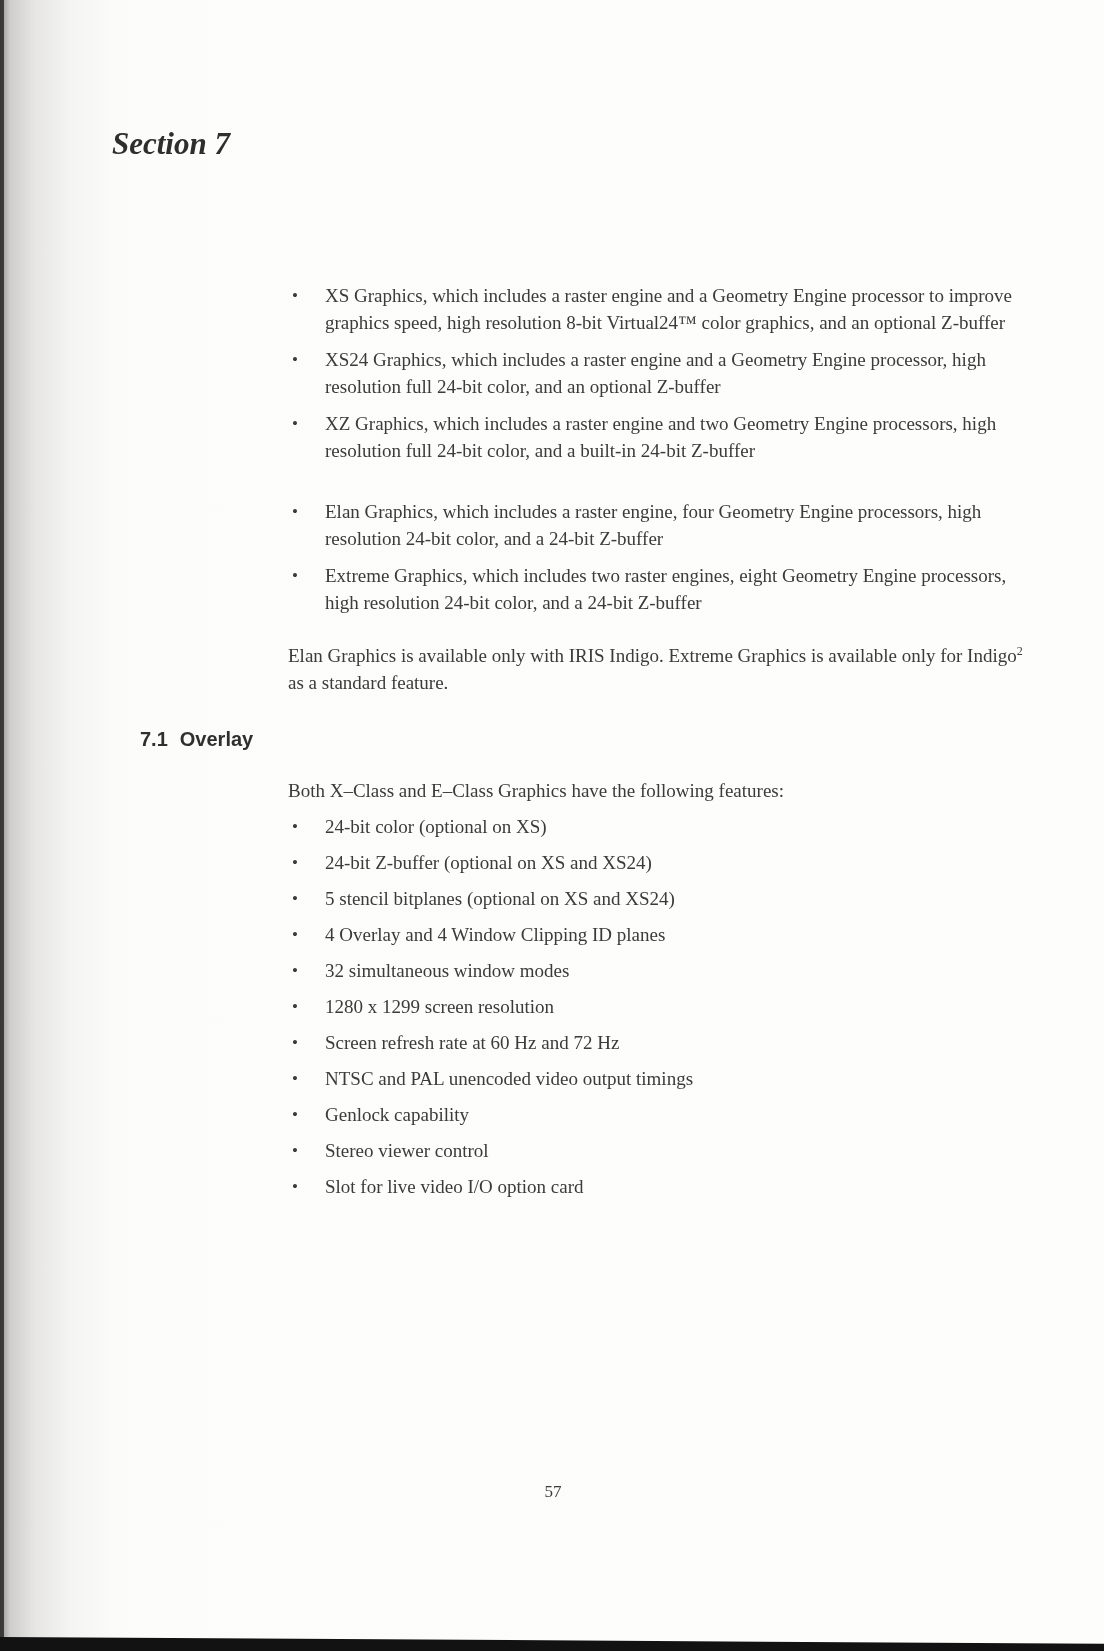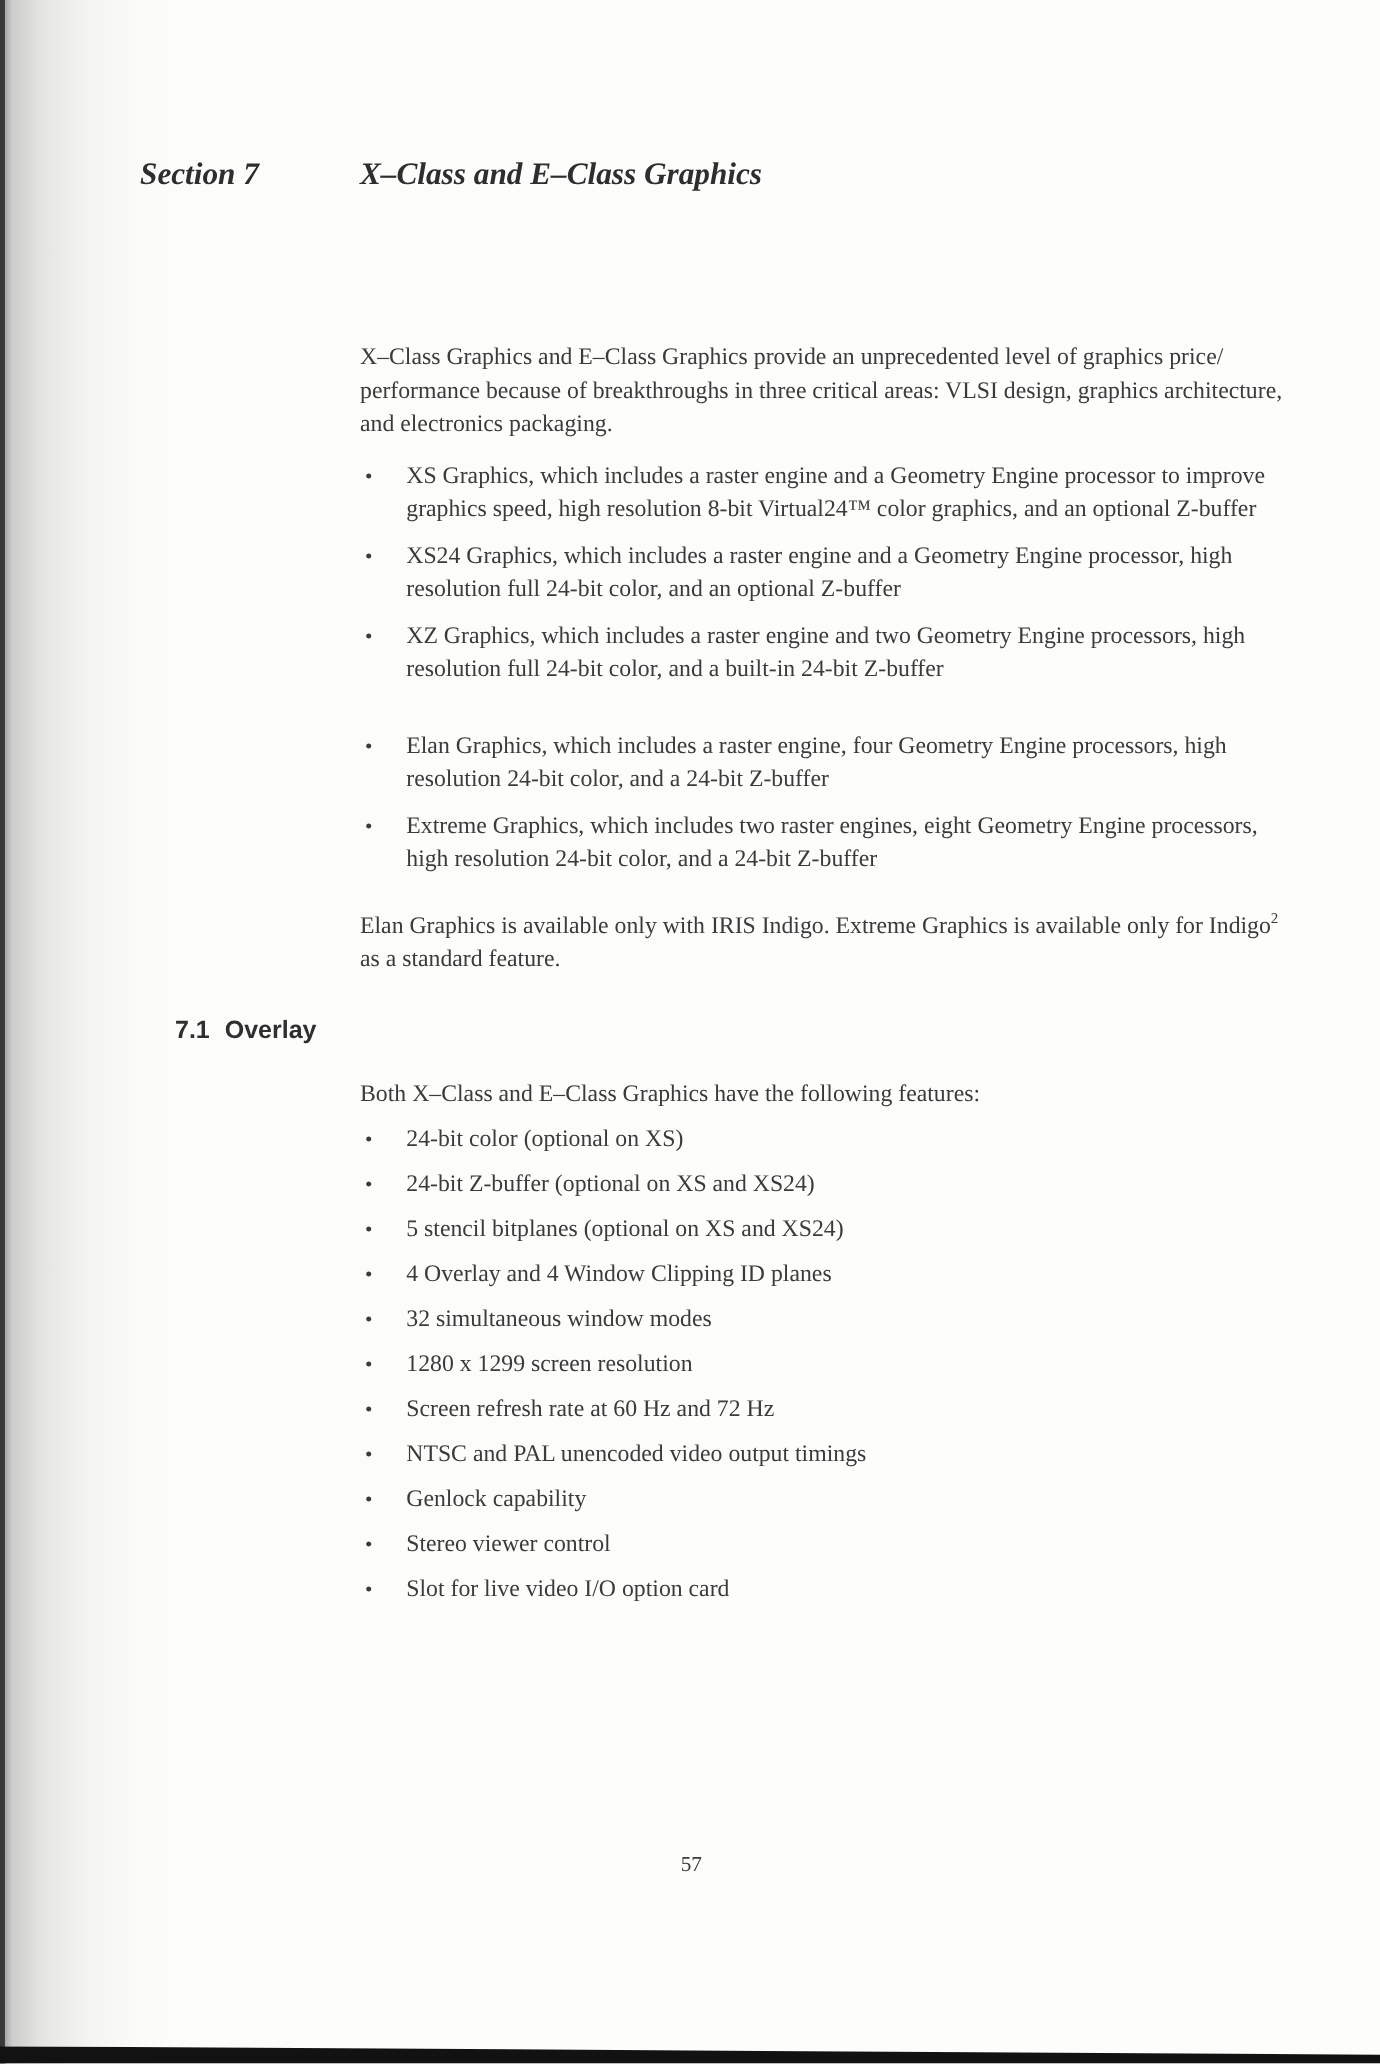--- a/index.html
+++ b/index.html
@@ -32,21 +32,21 @@
     position: absolute; left: 0; right: 0; bottom: 0; height: 14px;
     background: #121212;
     clip-path: polygon(0 0, 100% 48%, 100% 100%, 0 100%);
   }
   
   .doc-header {
     position: absolute; top: 126px; left: 112px; right: 60px;
     display: flex; align-items: baseline;
   }
   .section-label {
-    font-size: 25px; font-weight: bold; font-style: italic; color: #2e2e2e;
+    font-size: 31px; font-weight: bold; font-style: italic; color: #2e2e2e;
     width: 176px; flex: 0 0 auto; font-family: Liberation Serif, serif;
   }
   .section-title {
     font-size: 25px; font-weight: bold; font-style: italic; color: #2e2e2e;
   }
   
   .content {
     position: absolute; left: 288px; top: 272px; width: 745px;
     font-size: 19px; line-height: 27px;
   }
@@ -81,26 +81,24 @@
 </head>
 <body>
 
 <div class="scan-page">
 
   <div class="left-gutter"></div>
   <div class="left-edge-line"></div>
 
   <div class="doc-header">
     <div class="section-label">Section 7</div>
-    <div class="section-title">X–Class and E–Class Graphics</div>
   </div>
 
   <div class="content">
 
-    <p class="para">X–Class Graphics and E–Class Graphics provide an unprecedented level of graphics price/ performance because of breakthroughs in three critical areas: VLSI design, graphics architecture, and electronics packaging.</p>
 
 
     <ul class="bullet-list">
 
         <li class="bullet-item">
           <span class="dot">•</span>
           <span class="bullet-text">XS Graphics, which includes a raster engine and a Geometry Engine processor to improve graphics speed, high resolution 8-bit Virtual24™ color graphics, and an optional Z-buffer</span>
         </li>
 
         <li class="bullet-item">

